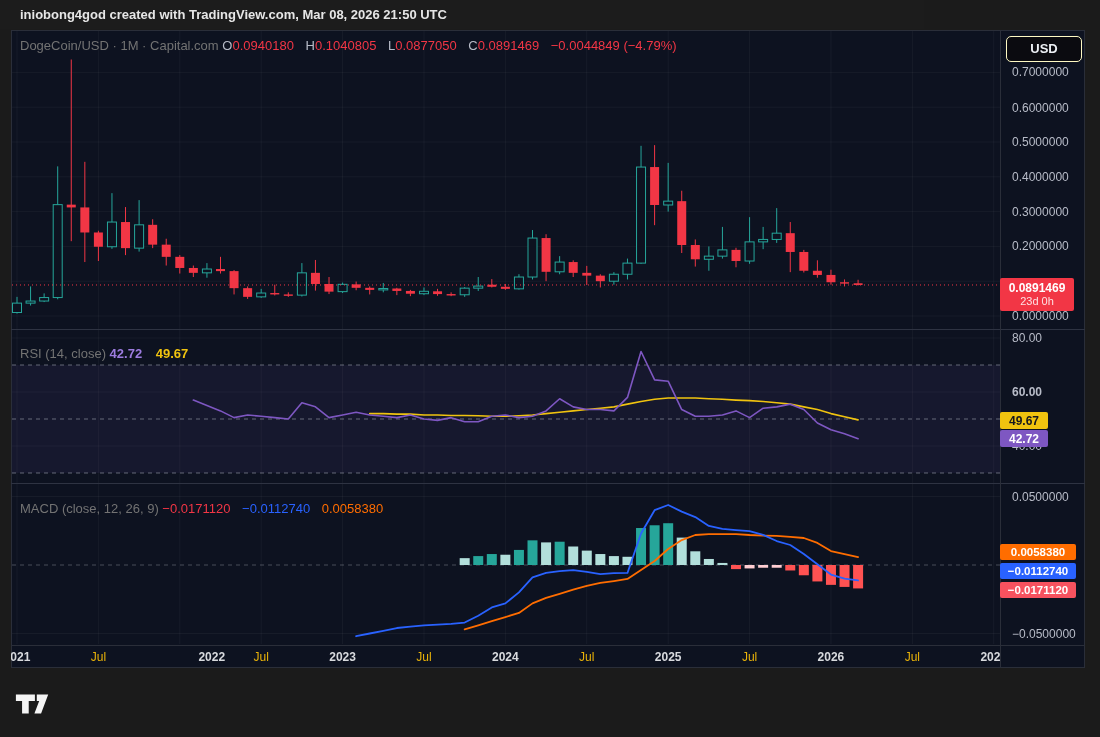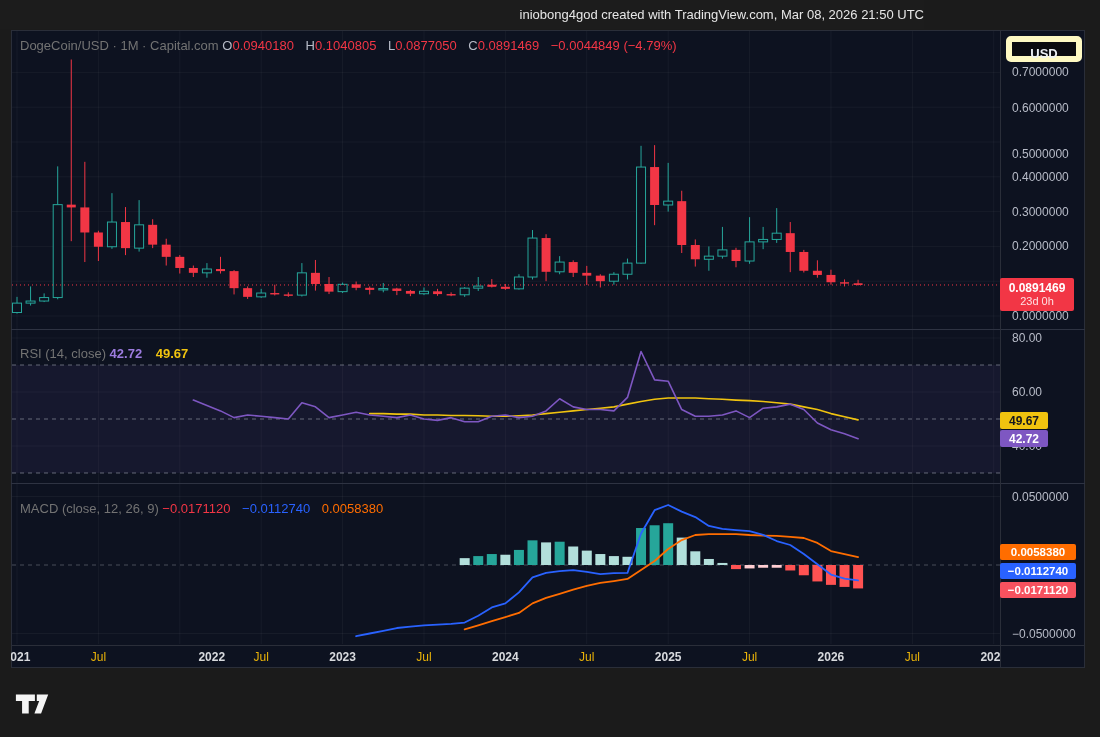--- a/index.html
+++ b/index.html
@@ -5,22 +5,22 @@
   html,body{margin:0;padding:0;}
   body{
     width:1100px;height:737px;position:relative;overflow:hidden;
     background:#1b1b1b;
     font-family:"Liberation Sans",sans-serif;
     -webkit-font-smoothing:antialiased;
   }
   
   .attribution-bar{
     position:absolute;left:0;top:0;width:924px;height:29px;
-    background:#1c1c1c;color:#e6e6e6;font-size:13px;font-weight:400;
-    line-height:29px;padding-left:20px;box-sizing:border-box;text-align:right;
+    background:#1c1c1c;color:#e6e6e6;font-size:13px;font-weight:700;
+    line-height:29px;padding-left:20px;box-sizing:border-box;
   }
   
   .chart-panel{
     position:absolute;left:11px;top:30px;width:1074px;height:638px;
     background:#0d1220;border:1px solid #2a2e39;box-sizing:border-box;z-index:1;
   }
   svg.chart-canvas{position:absolute;left:0;top:0;z-index:2;pointer-events:none;}
   
   .legend{position:absolute;z-index:5;font-size:13px;white-space:nowrap;color:#d1d4dc;}
   .main-legend{left:20px;top:38px;}
@@ -29,21 +29,21 @@
   .lt{color:#737373;}
   .lk{color:#b8bcc8;}
   .val-red{color:#f23645;margin-right:8px;}
   .val-purple{color:#9d7ce0;margin-right:10px;font-weight:600;}
   .val-yellow{color:#f0c30f;font-weight:600;}
   .val-blue{color:#2962ff;margin-right:8px;}
   .val-orange{color:#ff6d00;}
   
   .currency-btn{
     position:absolute;left:1006px;top:36px;width:76px;height:26px;z-index:6;
-    background:#0b0b10;border:6px solid #fef9c3;border-radius:5px;
+    background:#0b0b10;border:1px solid #fef9c3;border-radius:5px;
     color:#eceff4;font-size:13px;font-weight:700;text-align:center;line-height:24px;
     box-sizing:border-box;cursor:pointer;
   }
   
   .price-scale{position:absolute;left:1000px;top:30px;width:85px;height:638px;z-index:3;}
   .price-tick{position:absolute;left:12px;transform:translateY(-50%);font-size:12px;color:#b8bcc8;white-space:nowrap;}
   .time-scale{position:absolute;left:11px;top:645px;width:989px;height:23px;overflow:hidden;z-index:3;}
   .time-tick{position:absolute;top:5px;transform:translateX(-50%);font-size:12px;color:#eab308;white-space:nowrap;}
   .time-tick.year{color:#d8dade;font-weight:600;}
   
@@ -291,27 +291,27 @@
   <span class="val-red">−0.0171120</span>
   <span class="val-blue">−0.0112740</span>
   <span class="val-orange">0.0058380</span>
 </div>
 
 <div class="currency-btn">USD</div>
 
 <div class="price-scale" id="price-scale">
     <div class="price-tick" style="top: 42.4px;">0.7000000</div>
     <div class="price-tick" style="top: 78px;">0.6000000</div>
-    <div class="price-tick" style="top: 112px; margin-top: 12px;">0.5000000</div>
+    <div class="price-tick" style="top: 112px;">0.5000000</div>
     <div class="price-tick" style="top: 146.8px;">0.4000000</div>
     <div class="price-tick" style="top: 181.6px;">0.3000000</div>
     <div class="price-tick" style="top: 216.4px;">0.2000000</div>
     <div class="price-tick" style="top: 286px;">0.0000000</div>
     <div class="price-tick" style="top: 308px;">80.00</div>
-    <div class="price-tick" style="top: 362px;">60.00</div>
+    <div class="price-tick" style="top: 362px; font-weight: bold;">60.00</div>
     <div class="price-tick" style="top: 416px;">40.00</div>
     <div class="price-tick" style="top: 466.5px;">0.0500000</div>
     <div class="price-tick" style="top: 603.5px;">−0.0500000</div>
   </div>
 <div class="time-scale" id="time-scale">
     <div class="time-tick year" style="left: 6px;">2021</div>
     <div class="time-tick" style="left: 87.396px;">Jul</div>
     <div class="time-tick year" style="left: 168.792px; margin-left: 32px;">2022</div>
     <div class="time-tick" style="left: 250.188px;">Jul</div>
     <div class="time-tick year" style="left: 331.584px;">2023</div>

